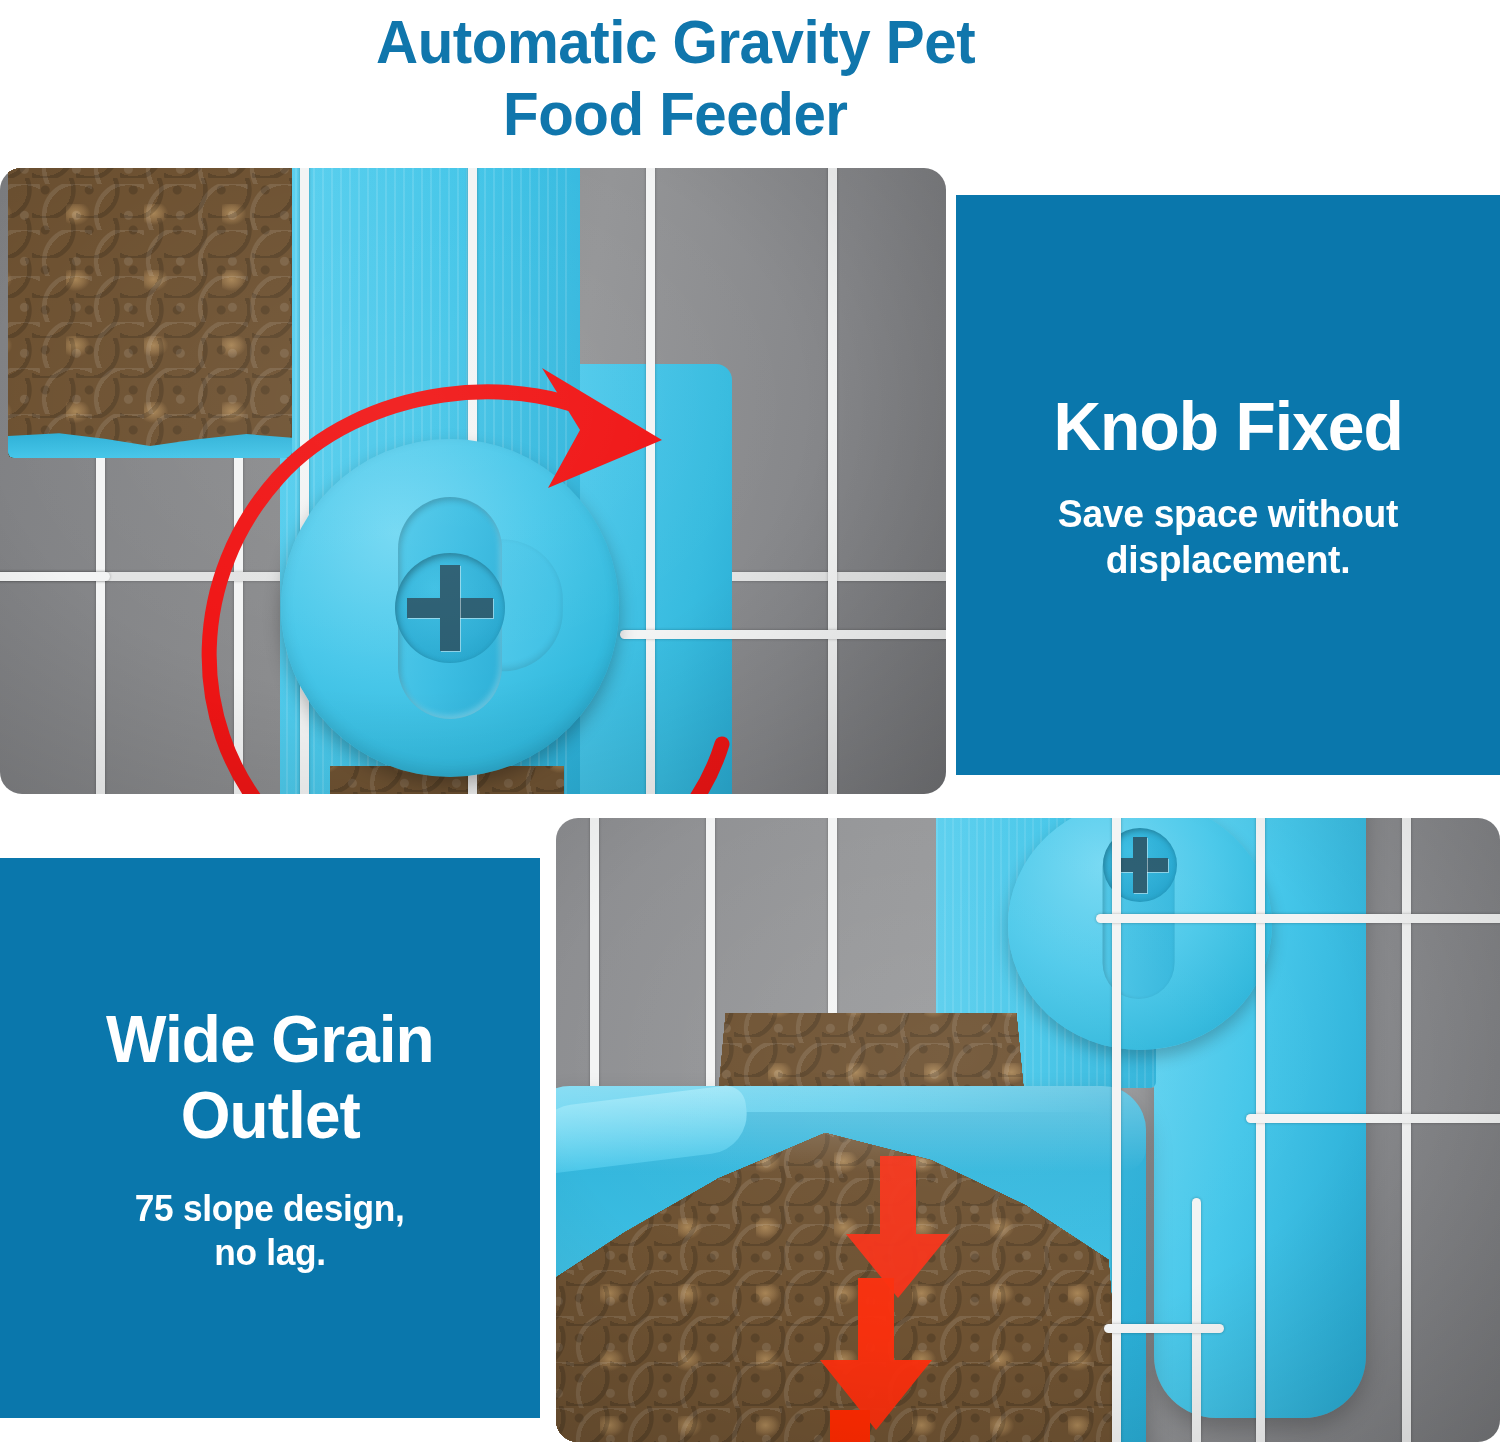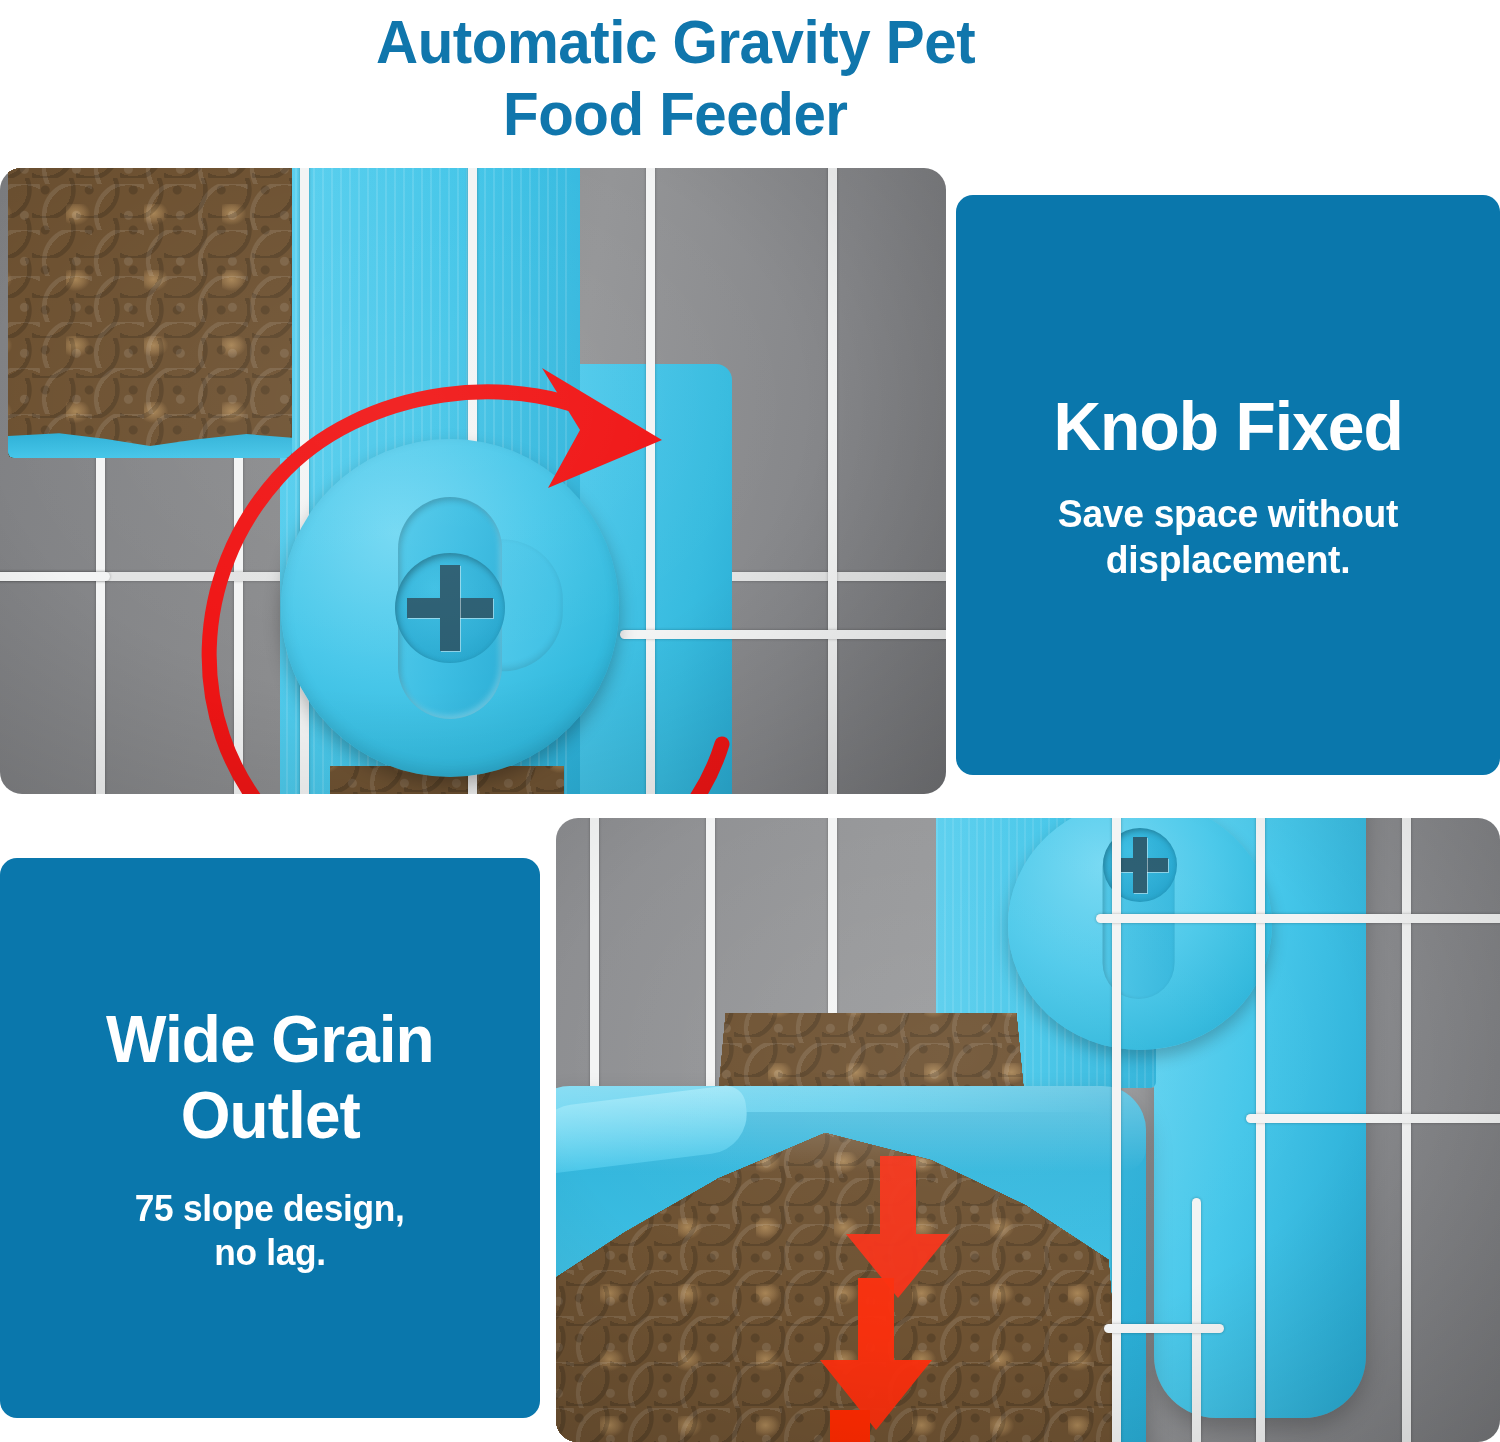--- a/index.html
+++ b/index.html
@@ -20,21 +20,21 @@
     font-weight:bold;
     font-size:62px;
     line-height:72px;
     letter-spacing:-0.5px;
     transform:scaleX(0.94);
     white-space:nowrap;
     text-align:center;
   }
 
   
-  .panel{ position:absolute; overflow:hidden;border-radius:17px; }
+  .panel{ position:absolute; overflow:hidden; }
 
   #photo-knob{ left:0; top:168px; width:946px; height:626px; border-radius:22px; }
   #card-knob{  left:956px; top:195px; width:544px; height:580px; background:#0a77ac; }
   #card-outlet{left:0; top:858px; width:540px; height:560px; background:#0a77ac; }
   #photo-outlet{left:556px; top:818px; width:944px; height:624px; border-radius:22px; }
 
   
   .card-inner{
     width:100%; height:100%;
     display:flex; flex-direction:column; align-items:center; justify-content:center;

